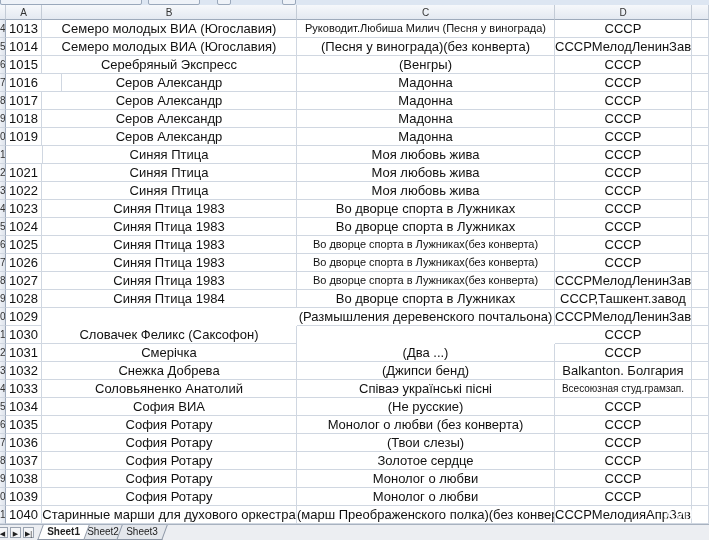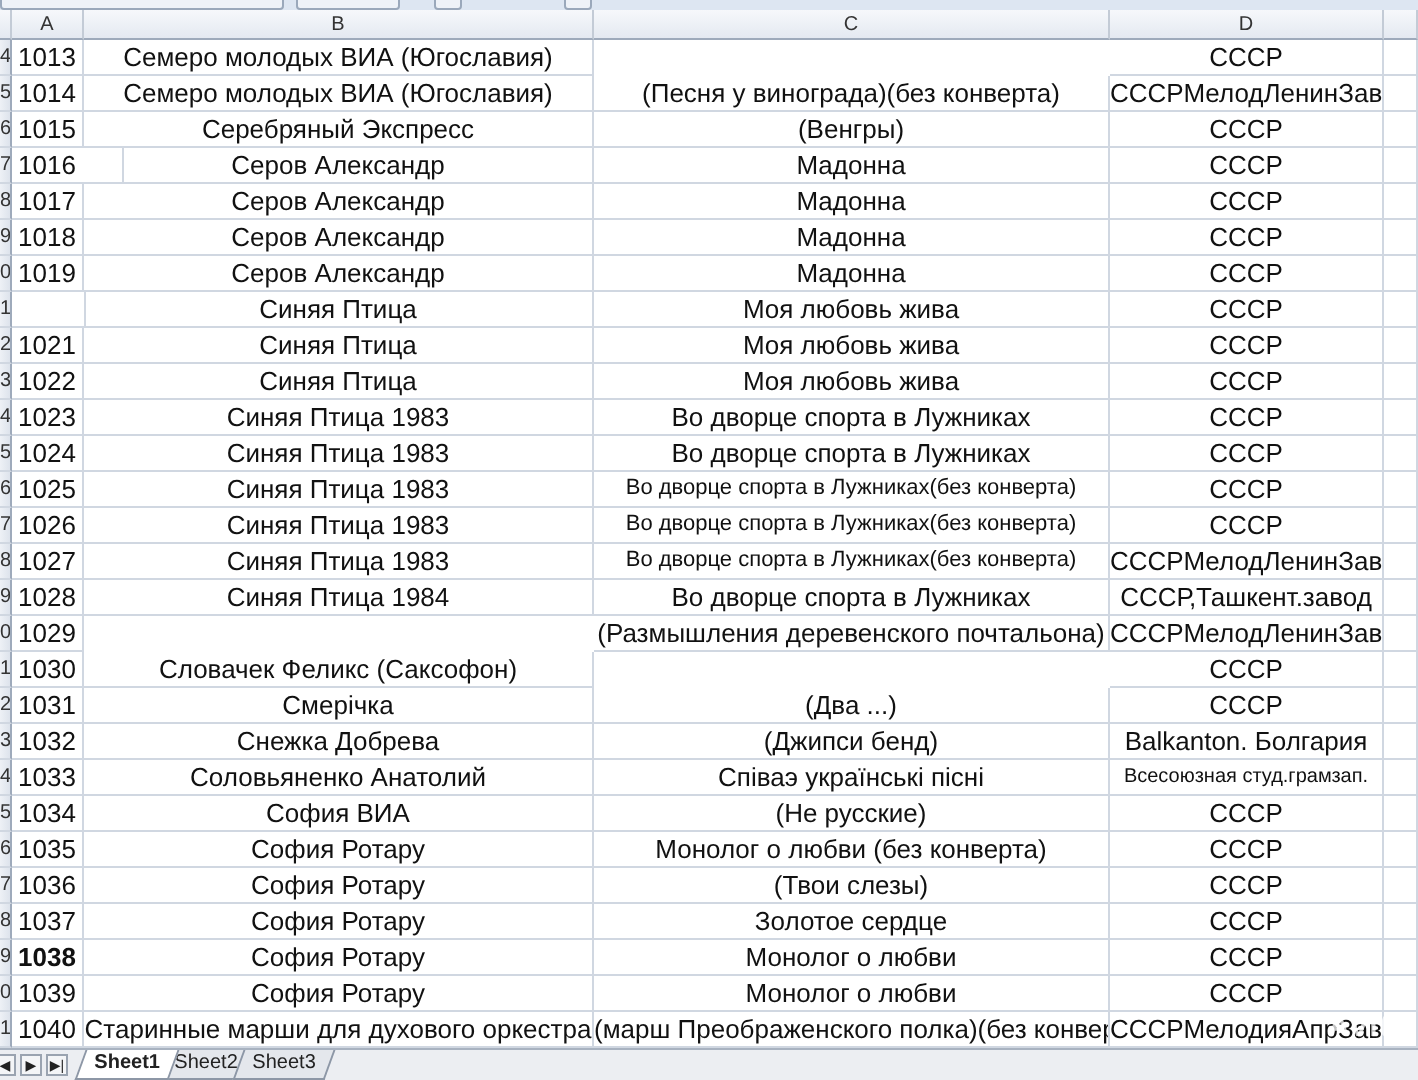--- a/index.html
+++ b/index.html
@@ -42,20 +42,21 @@
   <div class="hdr" style="left:6px;width:36px">A</div>
   <div class="hdr" style="left:42px;width:255px">B</div>
   <div class="hdr" style="left:297px;width:258px">C</div>
   <div class="hdr" style="left:555px;width:137px">D</div>
   <div class="hdr" style="left:692px;width:17px"></div>
   <div id="rows">
       <div class="row" style="top: 15px;">
         <div class="cell rh" style="left: 0px; width: 6px;">4</div>
         <div class="cell ca" style="left: 6px; width: 36px;">1013</div>
         <div class="cell " style="left: 42px; width: 255px;">Семеро молодых ВИА (Югославия)</div>
+        <div class="cell  small" style="left: 297px; width: 258px;">Руководит.Любиша Милич (Песня у винограда)</div>
         <div class="cell " style="left: 555px; width: 137px;">СССР</div>
         <div class="cell " style="left: 692px; width: 17px;"></div>
       </div>
       <div class="row" style="top: 33px;">
         <div class="cell rh" style="left: 0px; width: 6px;">5</div>
         <div class="cell ca" style="left: 6px; width: 36px;">1014</div>
         <div class="cell " style="left: 42px; width: 255px;">Семеро молодых ВИА (Югославия)</div>
         <div class="cell " style="left: 297px; width: 258px; text-align: center;">(Песня у винограда)(без конверта)</div>
         <div class="cell " style="left: 555px; width: 137px;">СССРМелодЛенинЗав</div>
         <div class="cell " style="left: 692px; width: 17px;"></div>
@@ -237,21 +238,21 @@
       <div class="row" style="top: 447px;">
         <div class="cell rh" style="left: 0px; width: 6px;">8</div>
         <div class="cell ca" style="left: 6px; width: 36px;">1037</div>
         <div class="cell " style="left: 42px; width: 255px;">София Ротару</div>
         <div class="cell " style="left: 297px; width: 258px;">Золотое сердце</div>
         <div class="cell " style="left: 555px; width: 137px;">СССР</div>
         <div class="cell " style="left: 692px; width: 17px;"></div>
       </div>
       <div class="row" style="top: 465px;">
         <div class="cell rh" style="left: 0px; width: 6px;">9</div>
-        <div class="cell ca" style="left: 6px; width: 36px; font-weight: bold;">1038</div>
+        <div class="cell ca" style="left: 6px; width: 36px;">1038</div>
         <div class="cell " style="left: 42px; width: 255px;">София Ротару</div>
         <div class="cell " style="left: 297px; width: 258px;">Монолог о любви</div>
         <div class="cell " style="left: 555px; width: 137px;">СССР</div>
         <div class="cell " style="left: 692px; width: 17px;"></div>
       </div>
       <div class="row" style="top: 483px;">
         <div class="cell rh" style="left: 0px; width: 6px;">0</div>
         <div class="cell ca" style="left: 6px; width: 36px;">1039</div>
         <div class="cell " style="left: 42px; width: 255px;">София Ротару</div>
         <div class="cell " style="left: 297px; width: 258px;">Монолог о любви</div>

